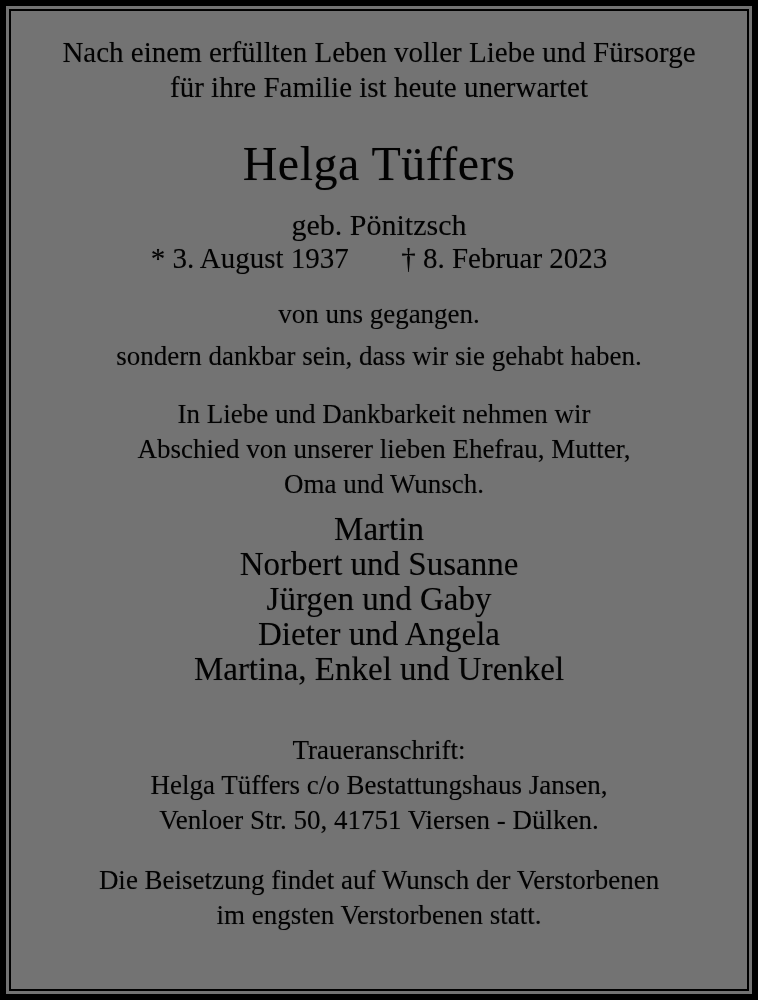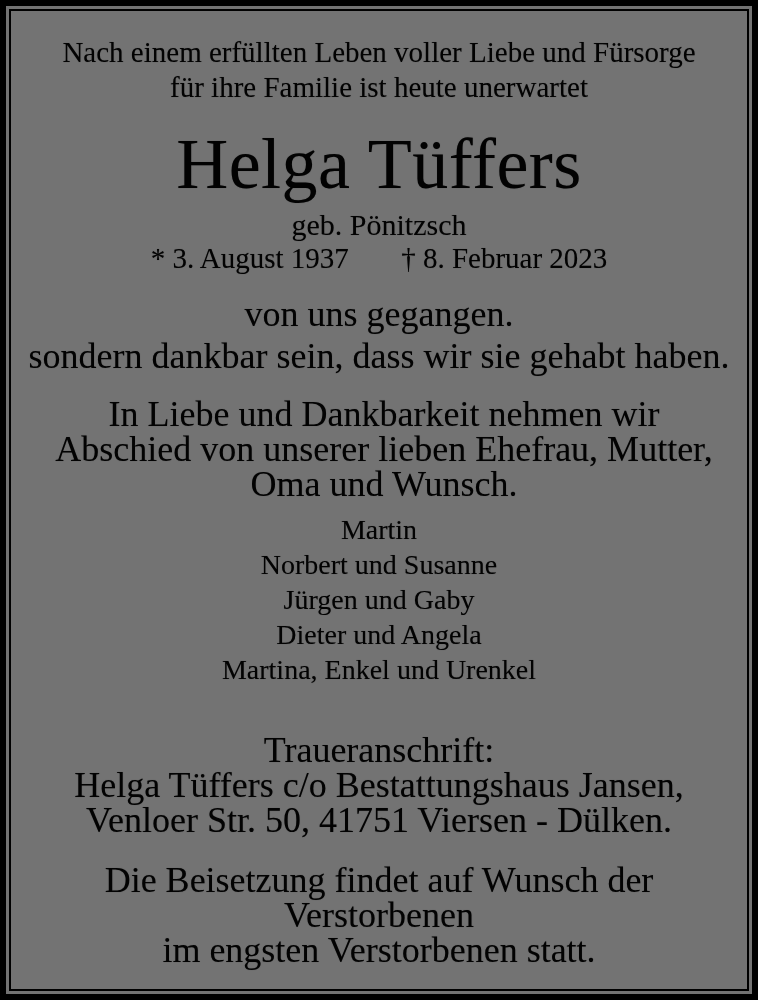--- a/index.html
+++ b/index.html
@@ -42,48 +42,48 @@
   }
   .line { display: block; }
 
   .intro {
     margin: 24px 0 0 0;
     font-size: 29px;
     line-height: 35px;
   }
   .name {
     margin: 21px 0 0 0;
-    font-size: 72px;
+    font-size: 48px;
     line-height: 76px;
     font-weight: normal;
     letter-spacing: 0.5px;
   }
   .maiden {
     margin: 6px 0 0 0;
     font-size: 30px;
     line-height: 33px;
   }
   .dates {
     margin: 0;
     font-size: 29px;
     line-height: 35px;
   }
   .dates .death {
     margin-left: 45px;
   }
   .body {
-    font-size: 36px;
+    font-size: 27px;
     line-height: 35px;
   }
   .passing  { margin: 21px 0 0 0; }
   .verse    { margin: 7px 0 0 0; }
   .farewell { margin: 23px 0 0 10px; }
   .names {
     margin: 10px 0 0 0;
-    font-size: 28px;
+    font-size: 33px;
     line-height: 35px;
   }
   .address  { margin: 46px 0 0 0; }
   .funeral  { margin: 25px 0 0 0; }
 </style>
 </head>
 <body>
 
 <div class="card">
   <div class="outer-border"></div>

